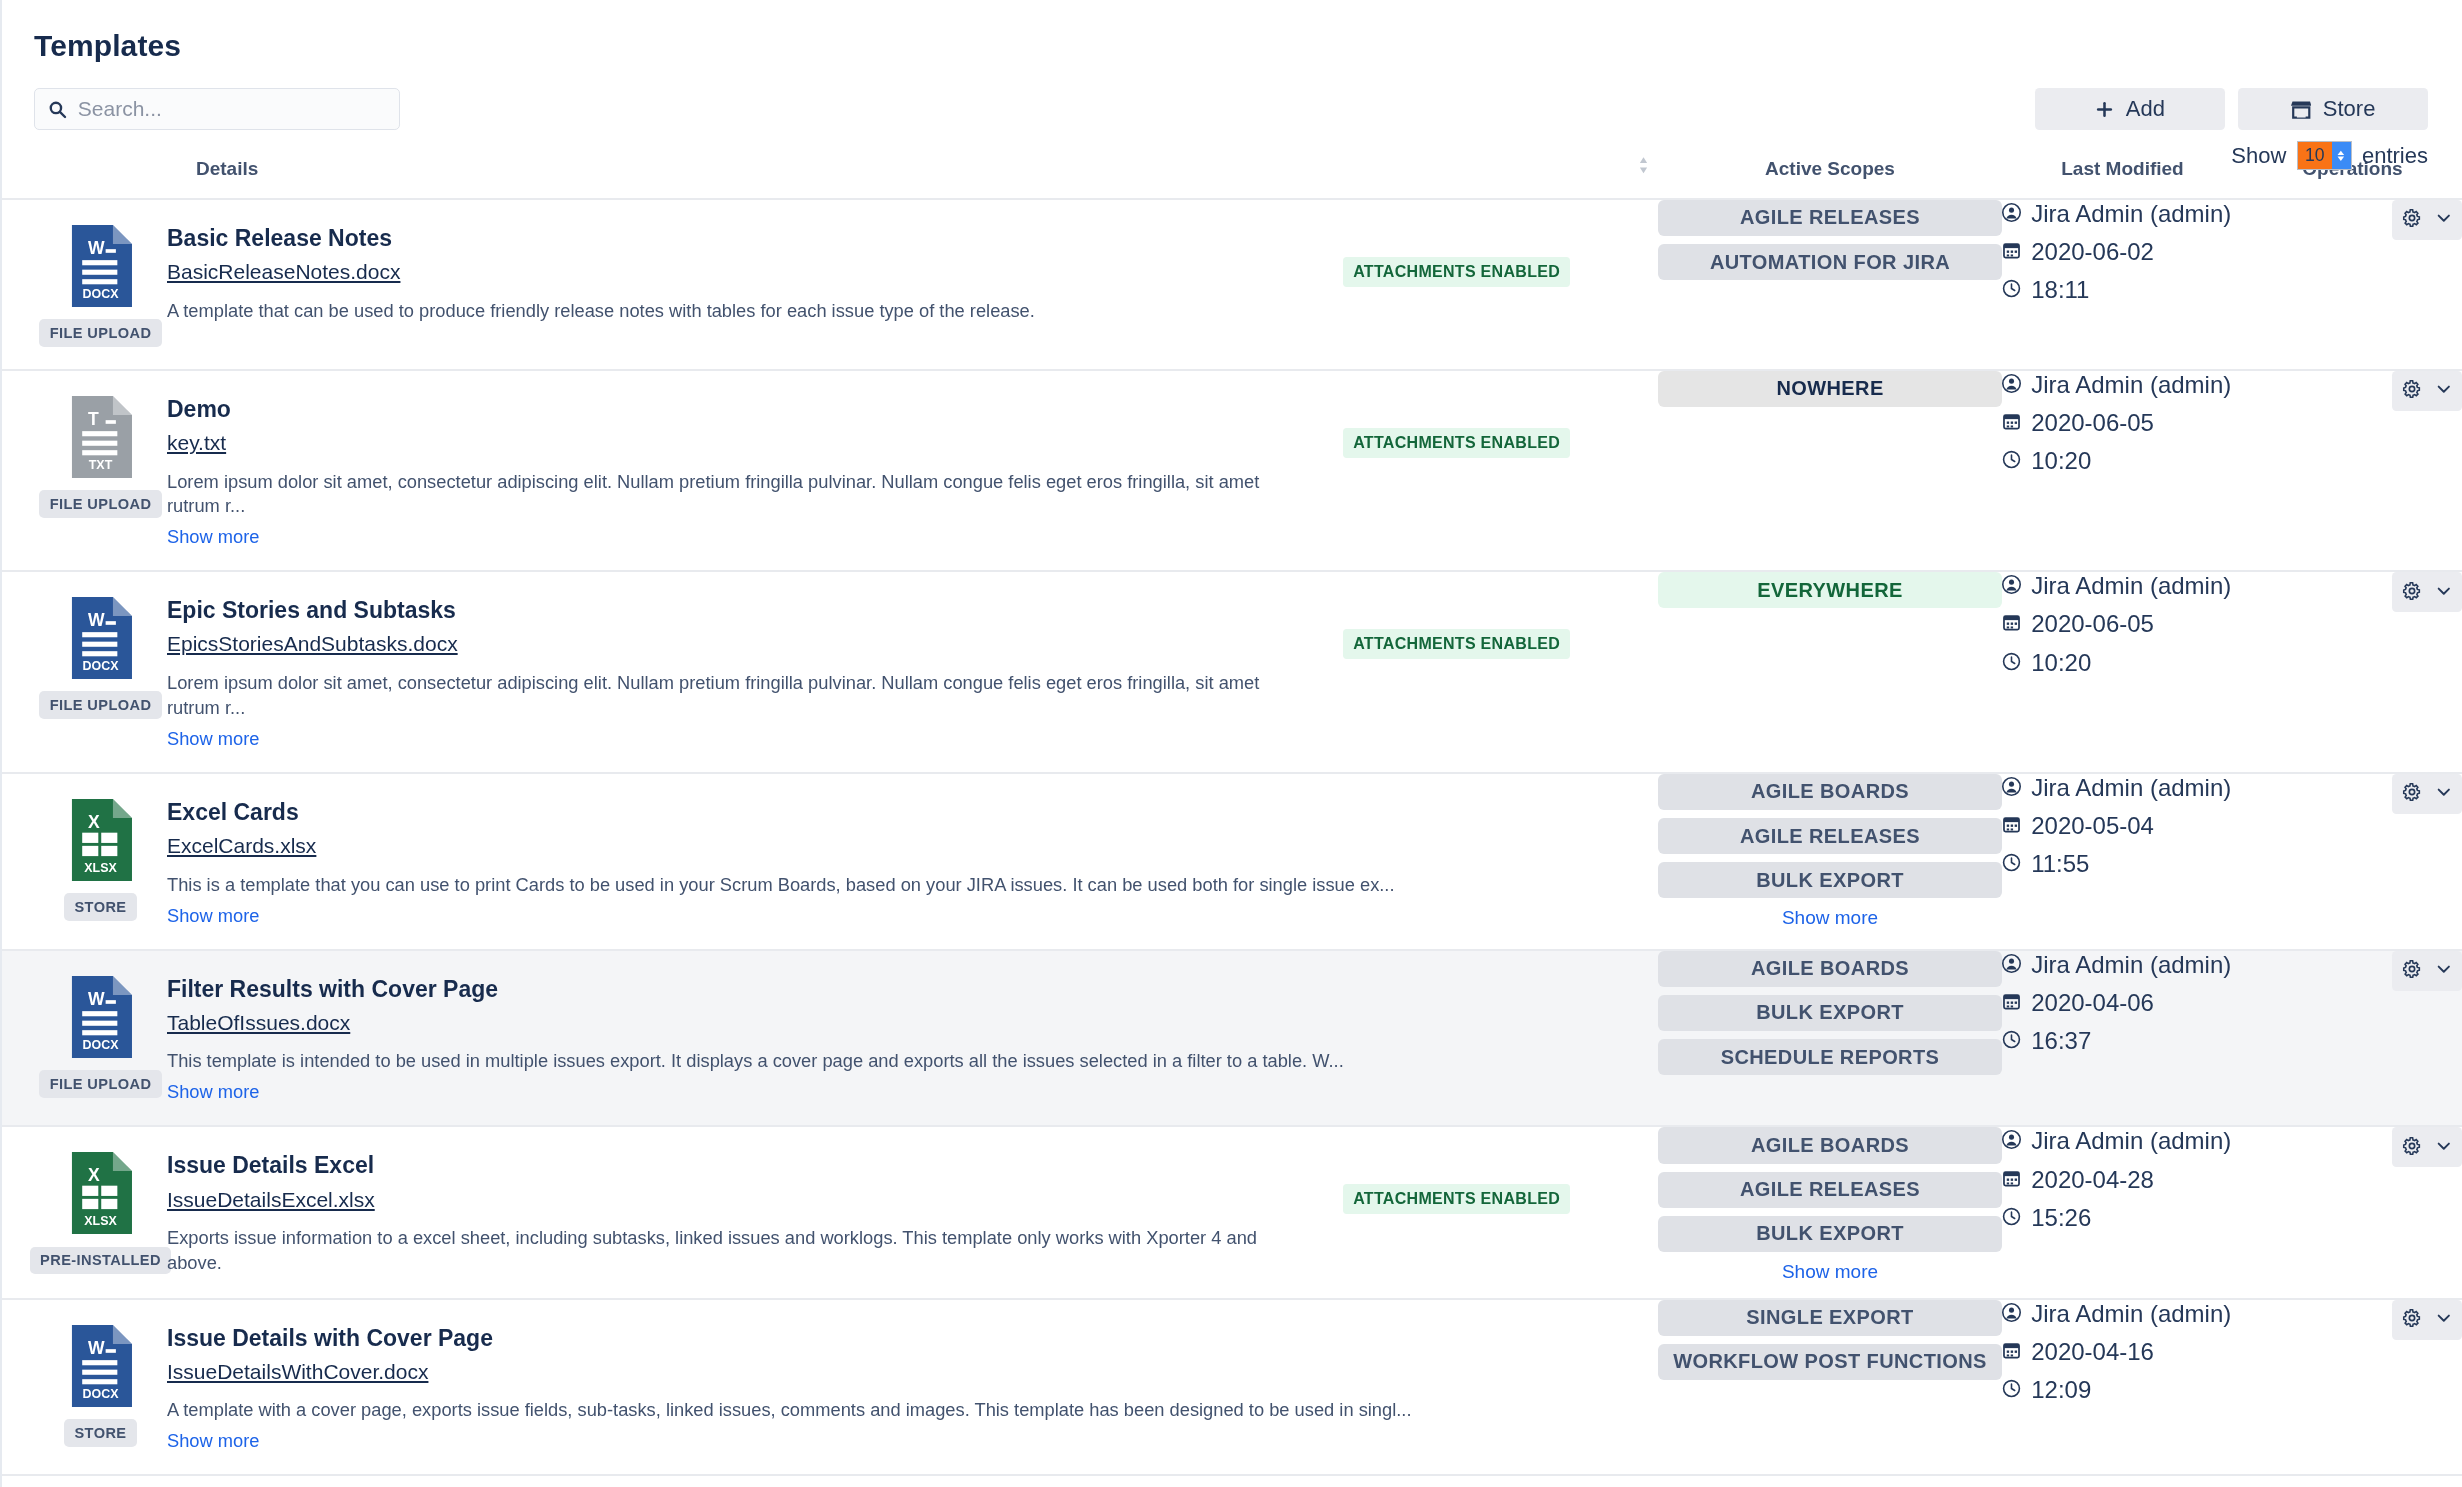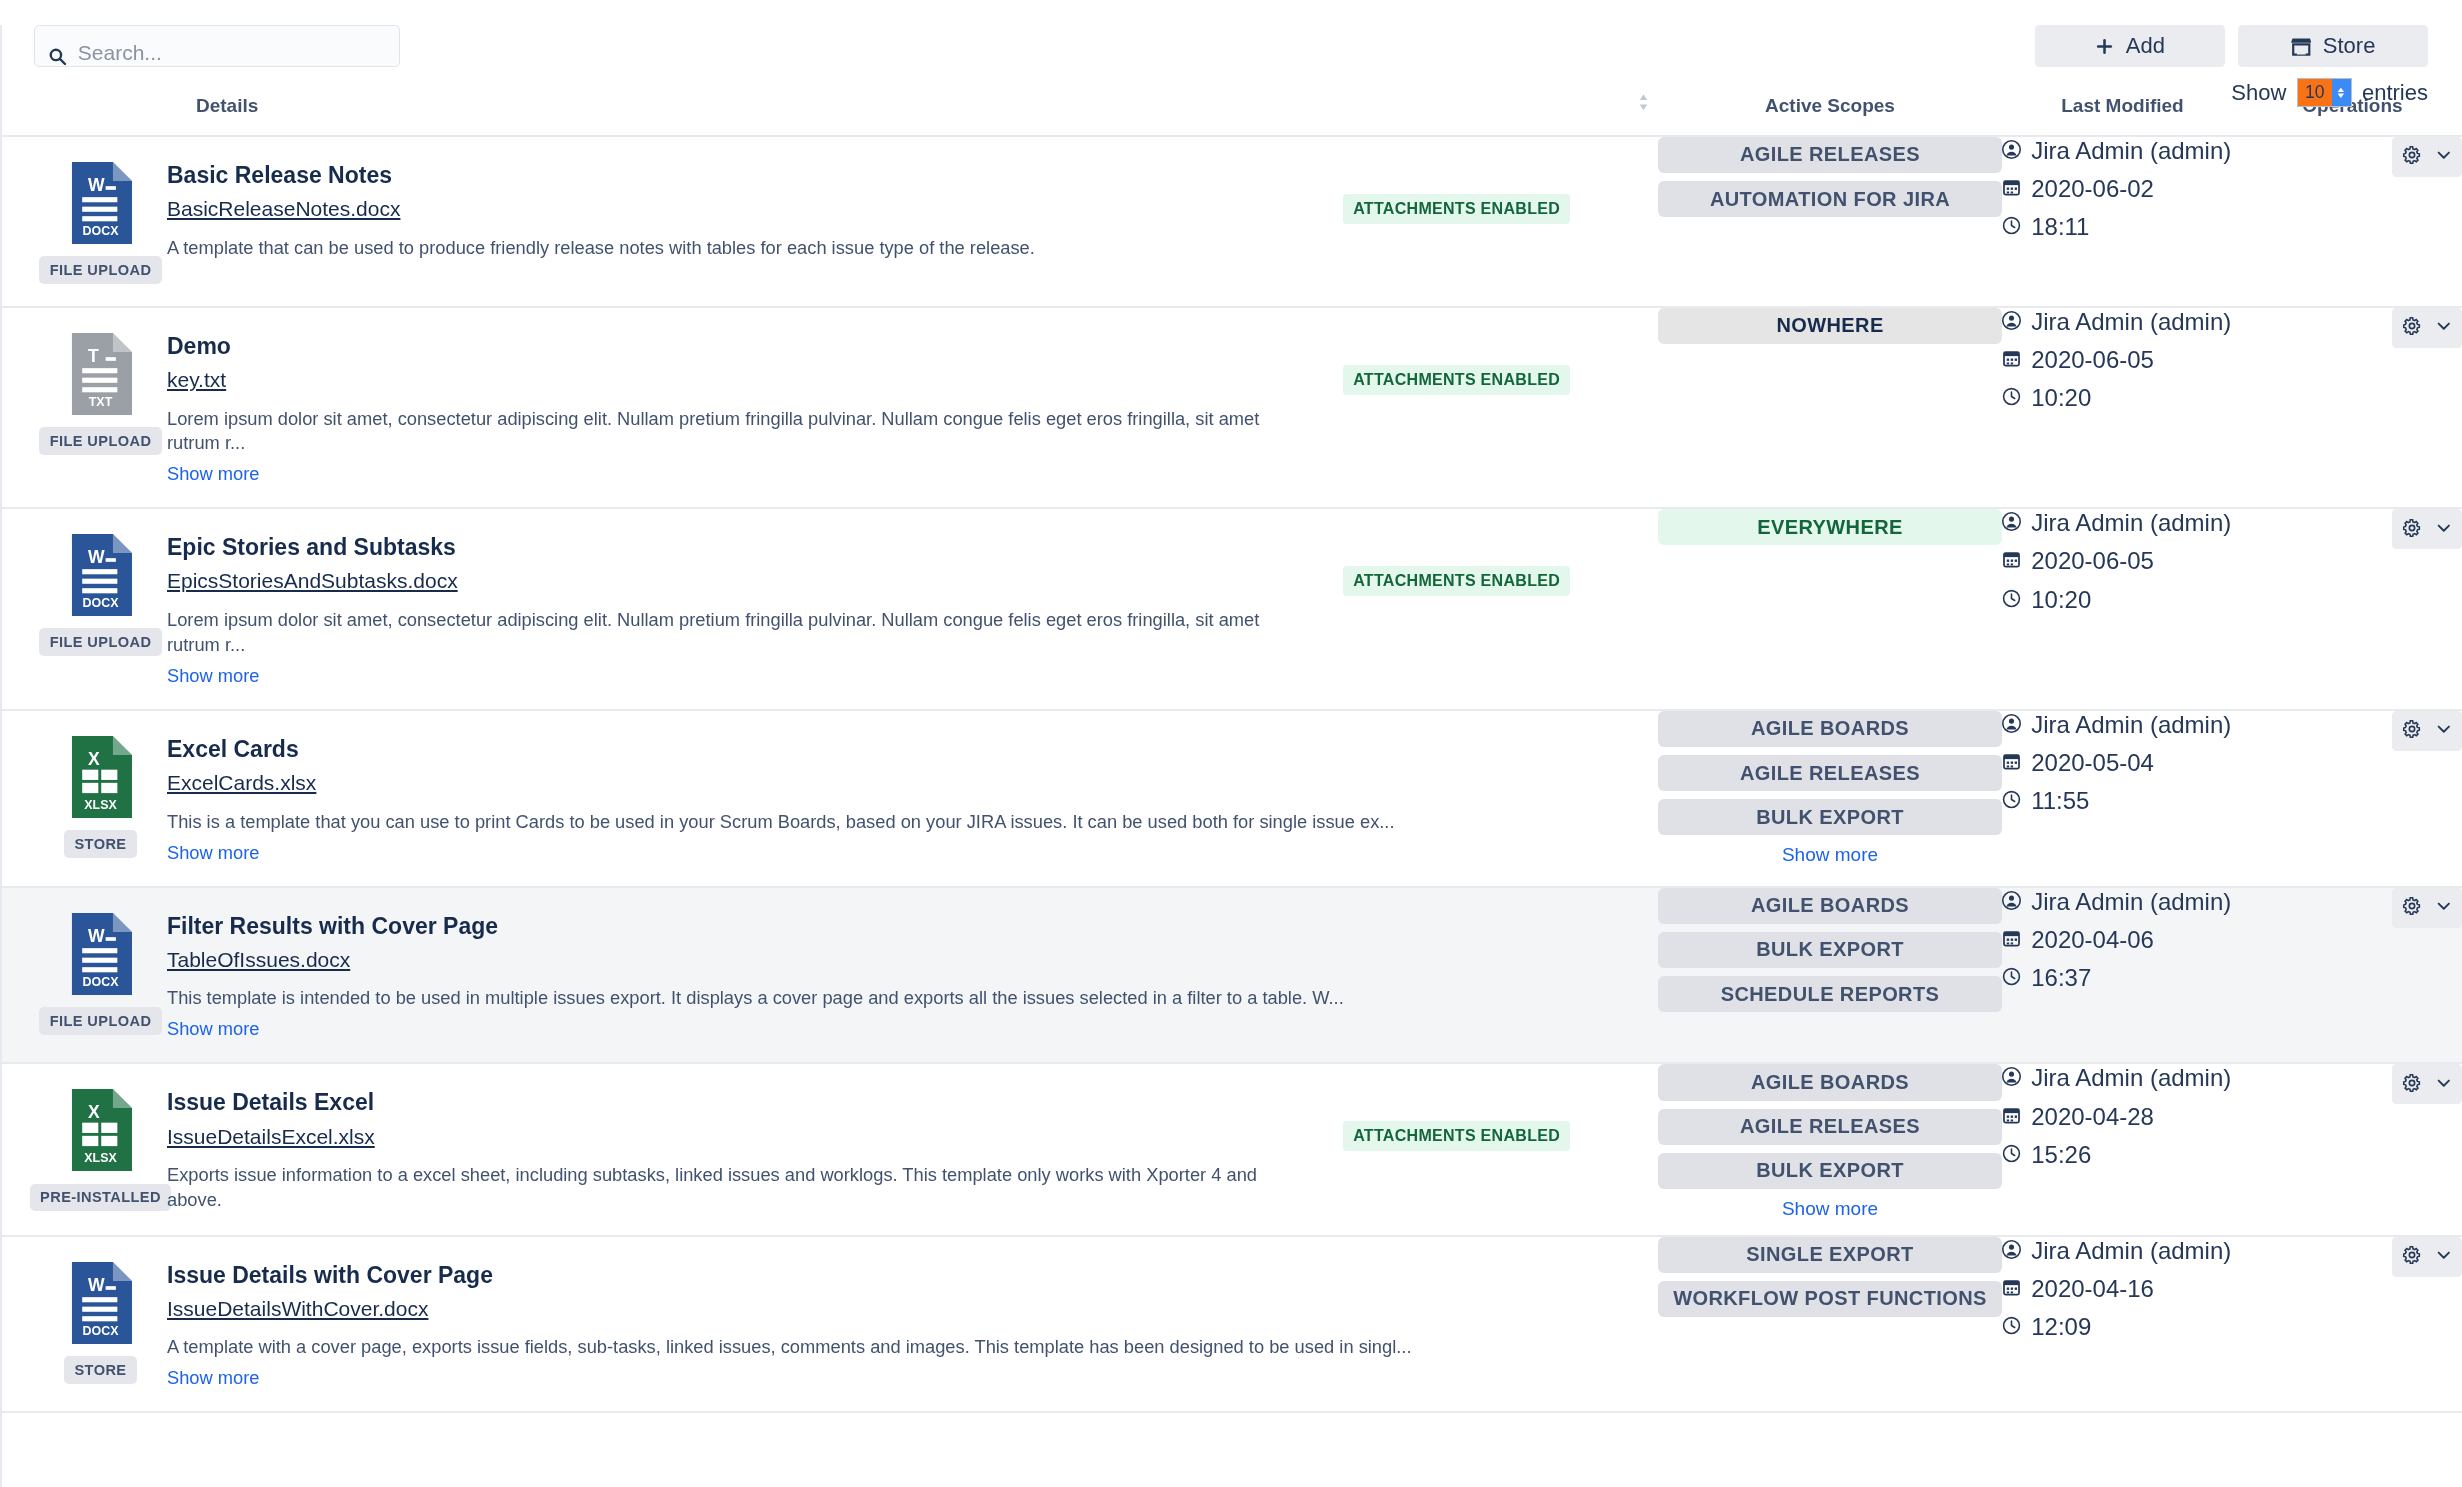--- a/index.html
+++ b/index.html
@@ -33,21 +33,21 @@
     margin-top: 25px;
     padding: 0 34px 0 34px;
     height: 42px;
   }
   .search-box {
     position: absolute; left: 34px; top: 0;
     width: 366px; height: 42px;
     border: 1.5px solid #dfe3ea;
     border-radius: 5.1px;
     background: #fafbfc;
-    display: flex; align-items: flex-end;
+    display: flex; align-items: center;
     padding: 0 13px;
     gap: 8.8px;
   }
   .search-icon { width: 19px; height: 19px; flex: 0 0 auto; color:#253858; }
   .search-input {
     border: 0; outline: 0; background: transparent;
     font-family: "Liberation Sans", sans-serif;
     font-size: 21px; color: #42526e; width: 100%;
   }
   .search-input::placeholder { color: #8b93a3; }
@@ -198,20 +198,21 @@
     background: #ebecf0; border: 0; border-radius: 4.4px;
     height: 40px; width: 70px;
     cursor: pointer; color: #253858;
   }
 </style>
 </head>
 <body>
 
 <div class="page">
 
+  <h1 class="page-title">Templates</h1>
 
   <div class="toolbar">
 
     <div class="search-box">
       <span class="search-icon">
         <svg width="19" height="19" viewBox="0 0 24 24" fill="none" stroke="#253858" stroke-width="3">
           <circle cx="10" cy="10" r="6.5"></circle>
           <line x1="15" y1="15" x2="21.5" y2="21.5" stroke-linecap="round"></line>
         </svg>
       </span>

